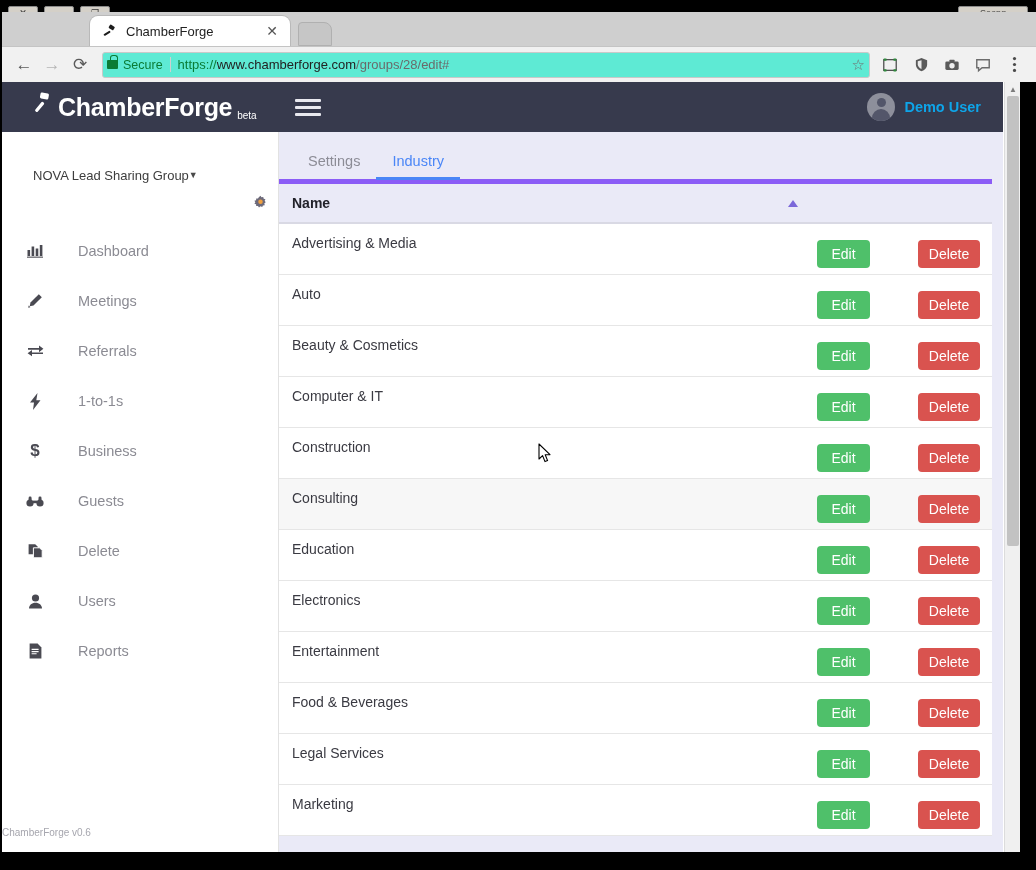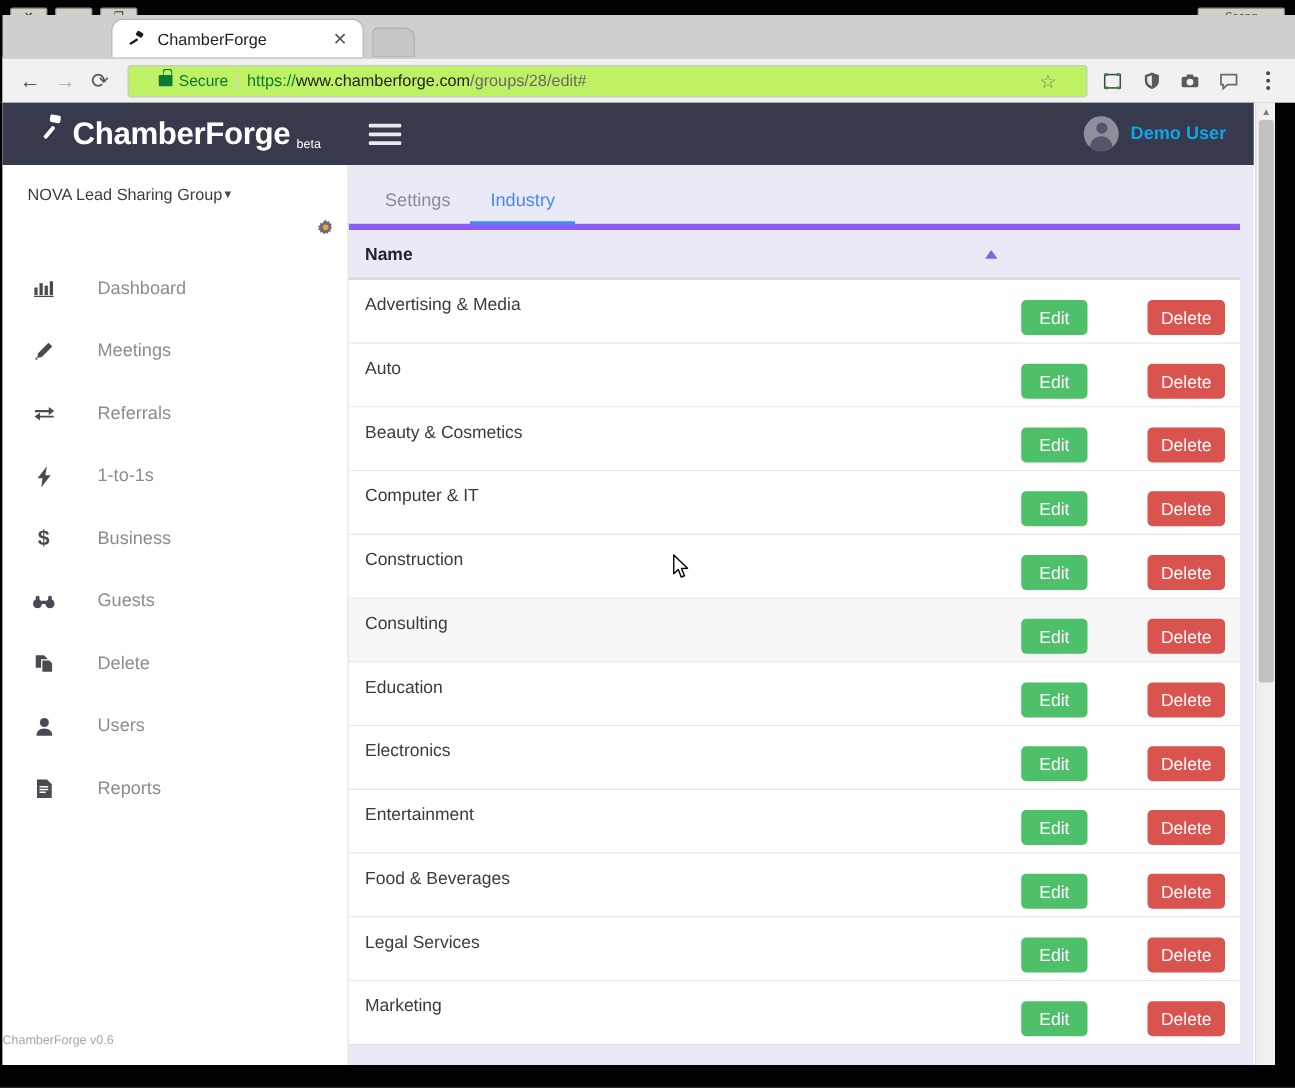--- a/index.html
+++ b/index.html
@@ -107,25 +107,25 @@
     display: flex; align-items: center; justify-content: center;
     font-size: 17px; color: #5a5a5a;
     cursor: pointer;
     flex: 0 0 auto;
   }
   .nav-icon.dim { color: #b5b5b5; }
   .omnibox {
     flex: 1 1 auto;
     height: 26px;
     margin: 0 6px 0 8px;
-    background: #bef264;
+    background: #5eead4;
     border: 1px solid #c9c9c9;
     border-radius: 3px;
     display: flex; align-items: center;
-    padding: 0 24px;
+    padding: 0 4px;
     font-size: 13px;
     overflow: hidden;
   }
   .lock {
     width: 11px; height: 9px;
     background: #0a7b34;
     border-radius: 1px;
     position: relative;
     margin-right: 5px;
     flex: 0 0 auto;
@@ -214,23 +214,23 @@
   
   .sidebar {
     position: absolute; left: 0; top: 50px;
     width: 277px; height: 720px;
     background: #fff;
     border-right: 1px solid #e2e2e2;
   }
   .group-select {
     height: 30px;
     display: flex; align-items: center;
-    padding: 0 12px 0 20px;
-    cursor: pointer;
-    margin-top: 8px;
+    padding: 0 12px 0 31px;
+    cursor: pointer;
+    margin-top: 28px;
   }
   .group-name { font-size: 13px; color: #3d3d3d; }
   .caret { font-size: 9px; color: #4a4a4a; }
   .gear-row {
     height: 28px; display: flex; align-items: center;
     justify-content: flex-end; padding-right: 10px;
   }
   .gear { font-size: 15px; color: #6d6a7a; cursor: pointer; }
 
   .nav-list { margin-top: 8px; }

